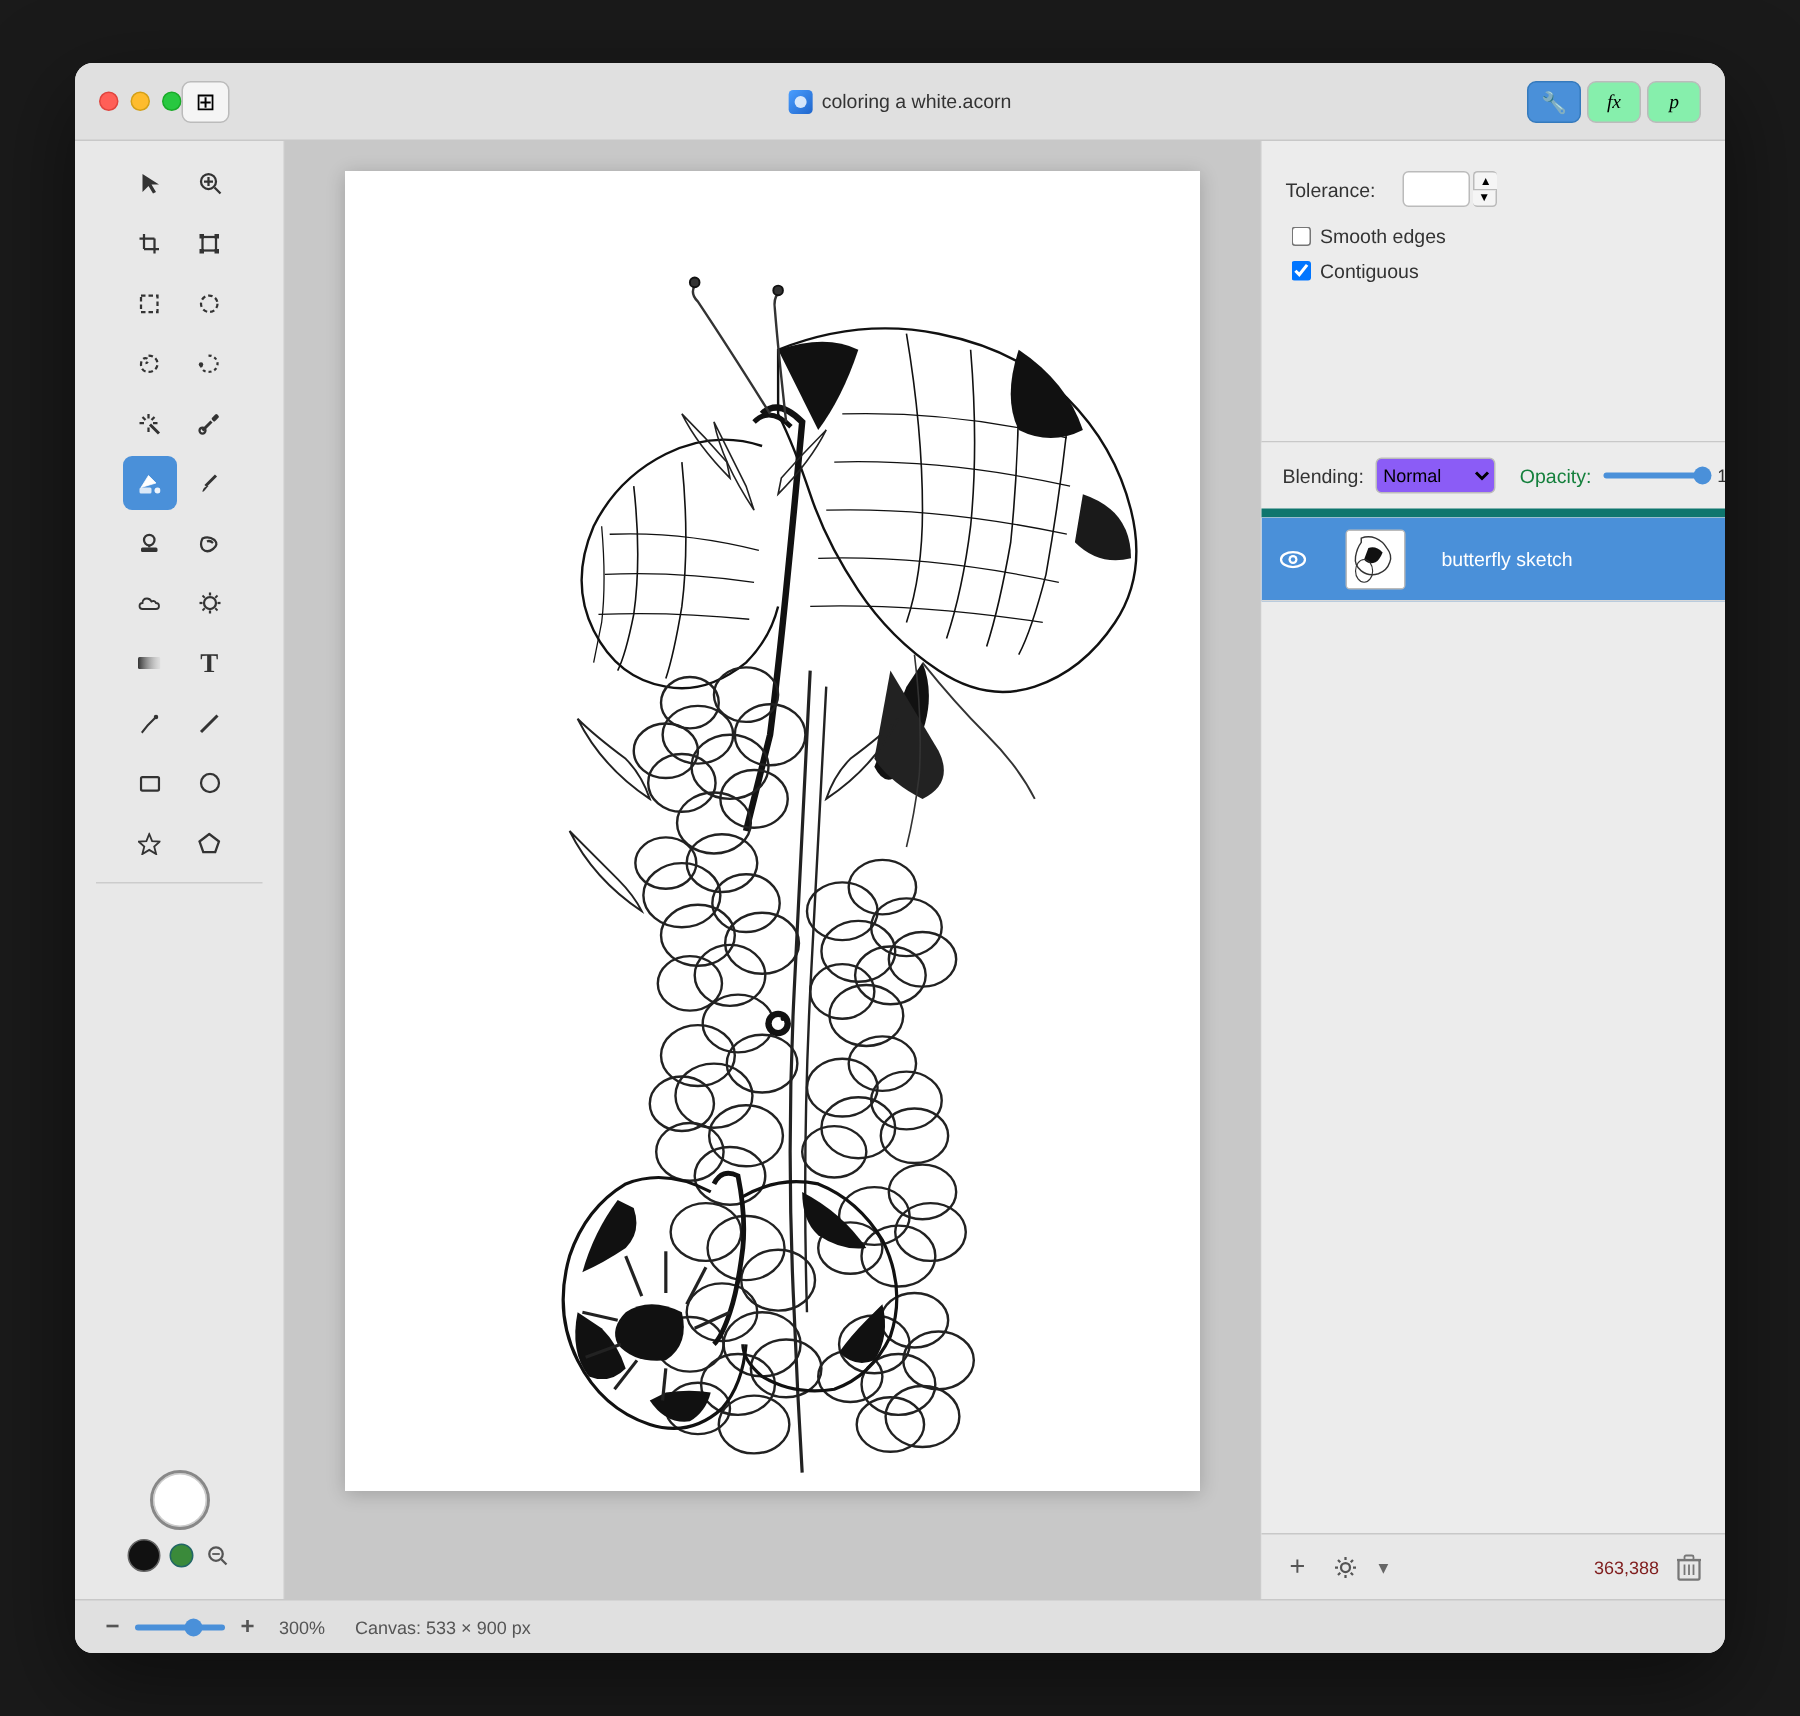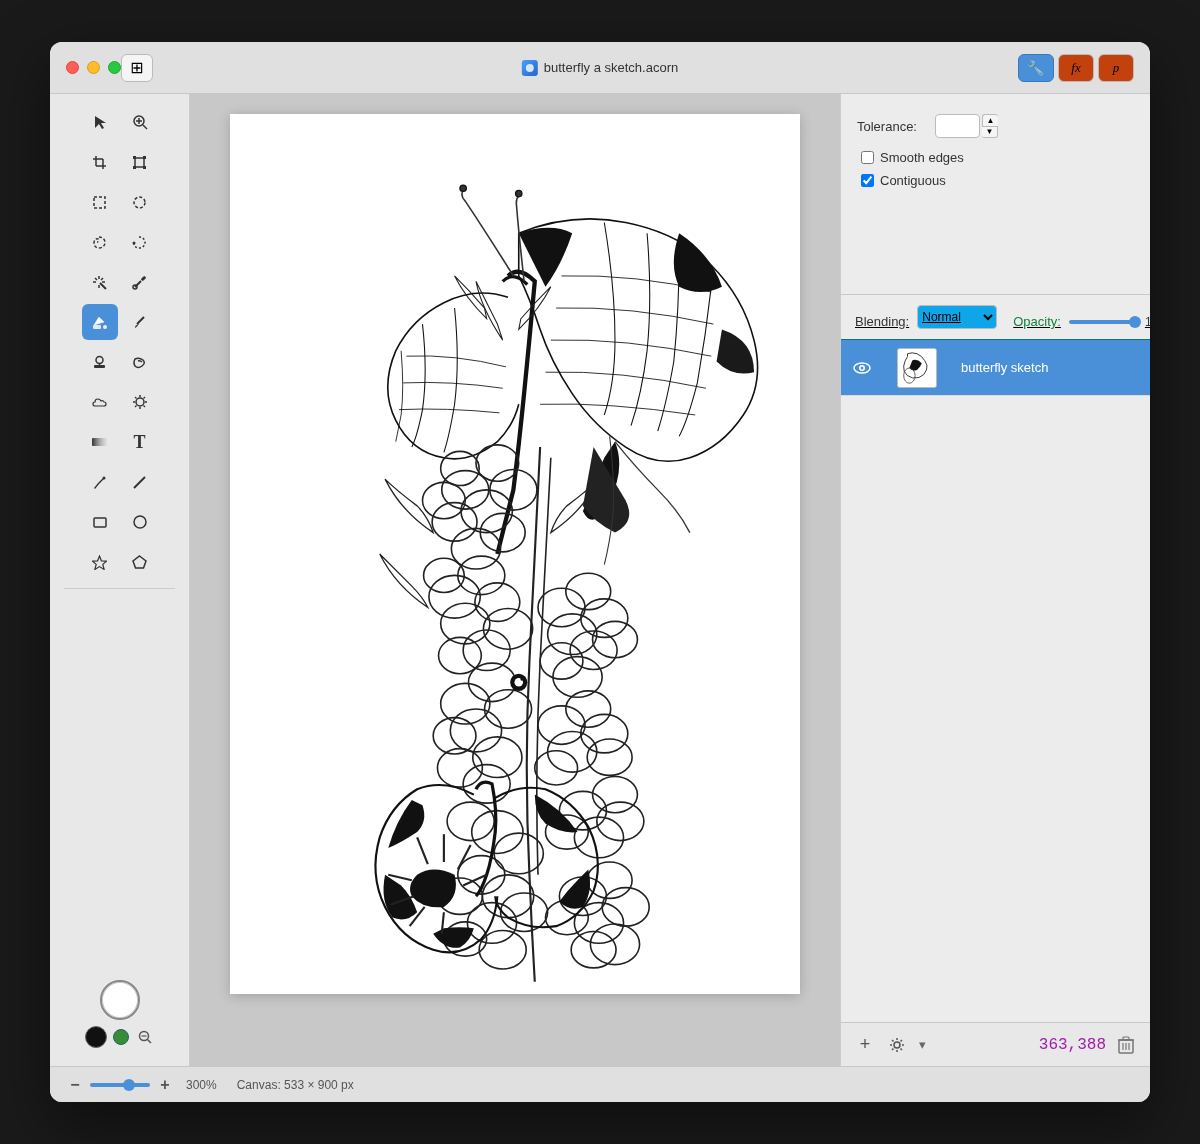--- a/index.html
+++ b/index.html
@@ -73,21 +73,21 @@
     .title-bar-tools {
       margin-left: auto;
       display: flex;
       gap: 4px;
     }
     .title-tool-btn {
       width: 36px;
       height: 28px;
       border-radius: 6px;
       border: 1px solid #bbb;
-      background: #c2410c;
+      background: #86efac;
       display: flex;
       align-items: center;
       justify-content: center;
       cursor: pointer;
       font-size: 14px;
     }
     .title-tool-btn.active {
       background: #4a90d9;
       border-color: #357abd;
       color: white;
@@ -336,35 +336,34 @@
       background: #c8c8c8;
     }
     .layers-section {
       flex: 1;
       display: flex;
       flex-direction: column;
     }
     .blending-bar {
       padding: 10px 14px;
       display: flex;
-      align-items: flex-end;
+      align-items: center;
       gap: 8px;
       background: #ececec;
-      border-bottom: 1px solid #0f766e;
-      text-decoration: underline;
+      border-bottom: 6px solid #0f766e;
     }
     .blending-label {
       font-size: 13px;
       color: #333;
     }
     .blending-select {
       height: 24px;
       border: 1px solid #bbb;
       border-radius: 4px;
-      background: #0ea5e9;
+      background: #8b5cf6;
       font-size: 12px;
       padding: 0 0;
       cursor: pointer;
       min-width: 80px;
     }
     .opacity-label {
       font-size: 13px;
       color: #15803d;
       margin-left: 8px;
     }
@@ -465,23 +464,22 @@
       background: transparent;
       cursor: pointer;
       font-size: 16px;
       display: flex;
       align-items: center;
       justify-content: center;
       color: #555;
     }
     .layer-coords {
       margin-left: auto;
-      font-size: 16px;
-      color: #a21caf;
-      font-family: Liberation Mono, monospace;
+      font-size: 12px;
+      color: #7f1d1d;
     }
     .layer-delete-btn {
       width: 24px;
       height: 24px;
       display: flex;
       align-items: center;
       justify-content: center;
       cursor: pointer;
       color: #777;
       font-size: 16px;
@@ -507,21 +505,21 @@
     </div>
     <div class="sidebar-toggle-btn">
       <span>⊞</span>
     </div>
     <div class="title-bar-center">
       <div class="title-file-icon">
         <svg width="10" height="10" viewBox="0 0 10 10">
             <circle cx="5" cy="5" r="4" fill="white" opacity="0.8"></circle>
           </svg>
       </div>
-      <span class="title-text">butterfly a sketch.acorn</span>
+      <span class="title-text">coloring a white.acorn</span>
     </div>
     <div class="title-bar-tools">
       <div class="title-tool-btn active">
         <span>🔧</span>
       </div>
       <div class="title-tool-btn">
         <span style="font-style:italic; font-family: serif; font-size:13px;">fx</span>
       </div>
       <div class="title-tool-btn">
         <span style="font-style:italic; font-family: serif; font-size:13px;">p</span>

